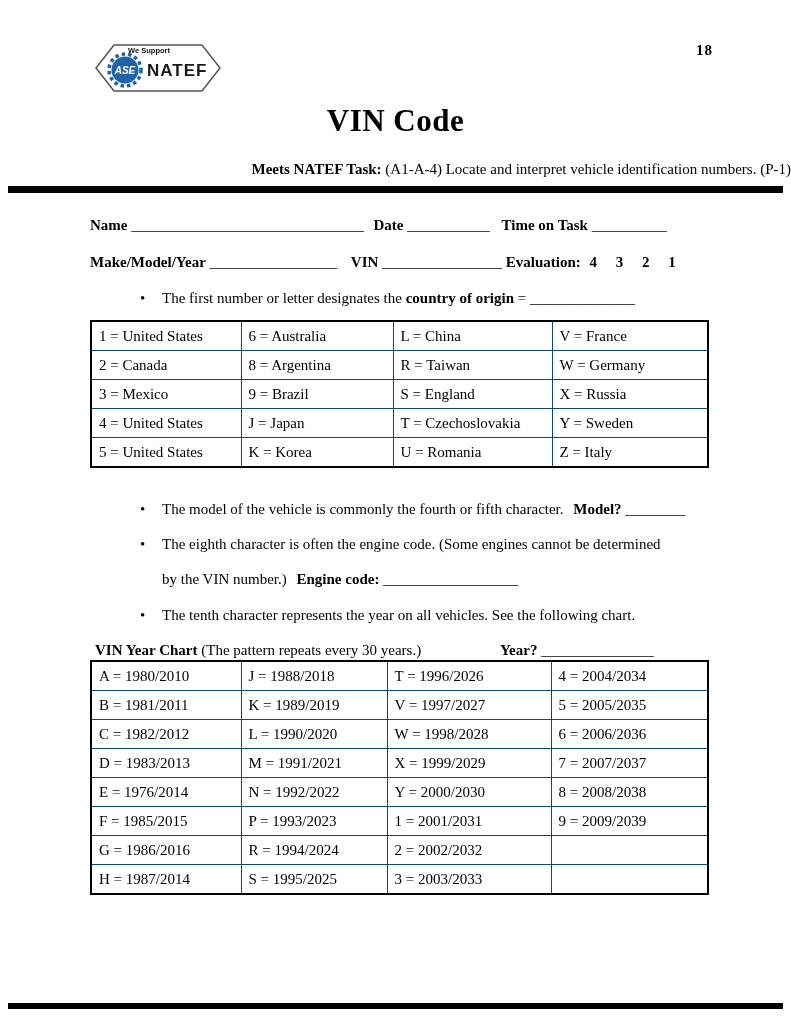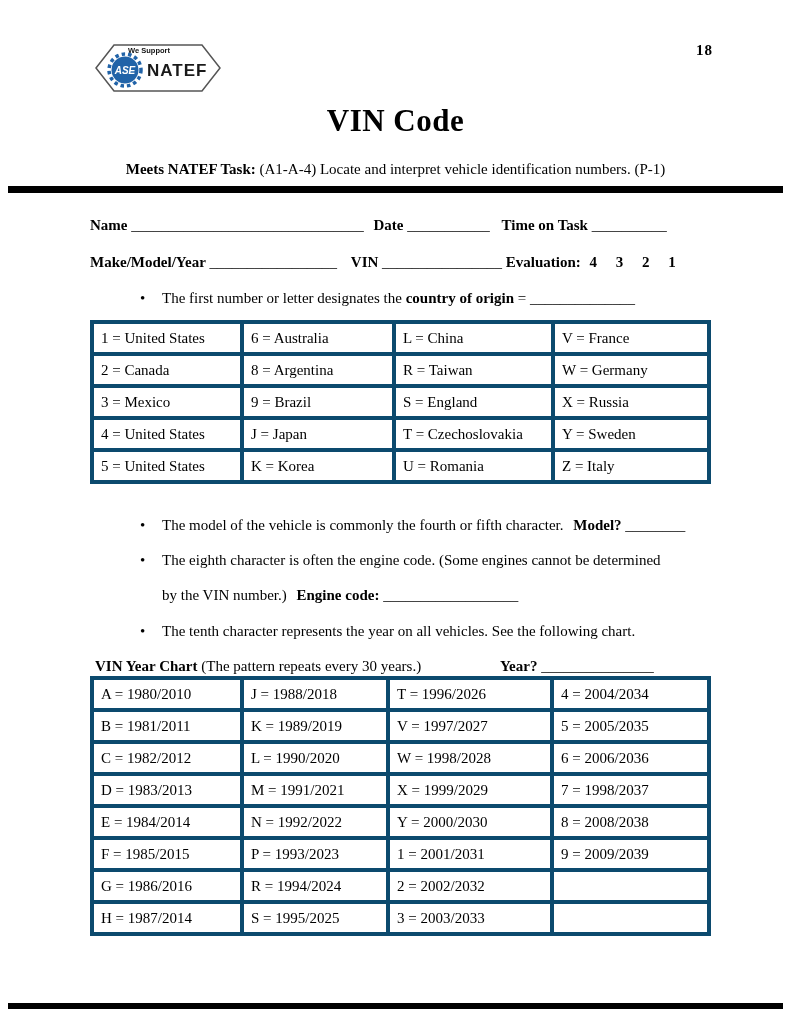--- a/index.html
+++ b/index.html
@@ -2,21 +2,21 @@
 <html><head>
 <meta charset="utf-8">
 <style>
   html,body{margin:0;padding:0;background:#ffffff;}
   .page{position:relative;width:791px;height:1024px;background:#fff;color:#000;
         font-family:"Liberation Serif",serif;overflow:hidden;}
   .abs{position:absolute;}
   .logo{left:93px;top:38px;}
   .page-number{right:78px;top:42px;font-size:15px;font-weight:bold;letter-spacing:1px;}
   .title{left:0;right:0;top:103px;text-align:center;font-size:31px;font-weight:bold;letter-spacing:.5px;}
-  .task-line{left:0;right:0;top:161px;text-align:center;font-size:15px;}
+  .task-line{left:0;right:0;top:161px;text-align:right;font-size:15px;}
   .rule{left:8px;right:8px;background:#000;}
   .rule-top{top:186px;height:7px;}
   .rule-bottom{top:1003px;height:6px;}
   .content{left:90px;top:210px;width:620px;}
   .line{font-size:15px;line-height:20px;}
   .b{font-weight:bold;}
   .form-line1{margin-top:5px;}
   .form-line2{margin-top:17px;}
   .gap6{margin-left:6px;}
   .gap8{margin-left:8px;}
@@ -27,21 +27,21 @@
   .bullet-line .bullet{position:absolute;left:50px;top:0;}
   .cont-line{padding-left:72px;}
   .mt16{margin-top:16px;}
   .mt12{margin-top:12px;}
   .mt31{margin-top:31px;}
   .mt15{margin-top:15px;}
   .mt7{margin-top:0;}
   .year-heading{margin-left:5px;}
   .year-label{margin-left:75px;}
   table.grid{border-collapse:collapse;width:617px;table-layout:fixed;border:2px solid #000;}
-  table.grid td{border:4px solid #0c4a6e;height:26px;padding:1px 7px;font-size:15px;vertical-align:middle;
+  table.grid td{border:1px solid #0c4a6e;height:26px;padding:1px 7px;font-size:15px;vertical-align:middle;
                 overflow:hidden;white-space:nowrap;}
 </style>
 </head>
 <body>
 
 <div class="page">
 
   <div class="abs logo">
     <svg width="130" height="58" viewBox="0 0 130 58">
       <polygon points="3,30 21,7 109,7 127,30 109,53 21,53" fill="none" stroke="#555" stroke-width="1.5"></polygon>
@@ -182,24 +182,24 @@
           <tr>
             <td>C = 1982/2012</td>
             <td>L = 1990/2020</td>
             <td>W = 1998/2028</td>
             <td>6 = 2006/2036</td>
           </tr>
           <tr>
             <td>D = 1983/2013</td>
             <td>M = 1991/2021</td>
             <td>X = 1999/2029</td>
-            <td>7 = 1998/2037</td>
-          </tr>
-          <tr>
-            <td>E = 1984/2014</td>
+            <td>7 = 2007/2037</td>
+          </tr>
+          <tr>
+            <td>E = 1976/2014</td>
             <td>N = 1992/2022</td>
             <td>Y = 2000/2030</td>
             <td>8 = 2008/2038</td>
           </tr>
           <tr>
             <td>F = 1985/2015</td>
             <td>P = 1993/2023</td>
             <td>1 = 2001/2031</td>
             <td>9 = 2009/2039</td>
           </tr>

